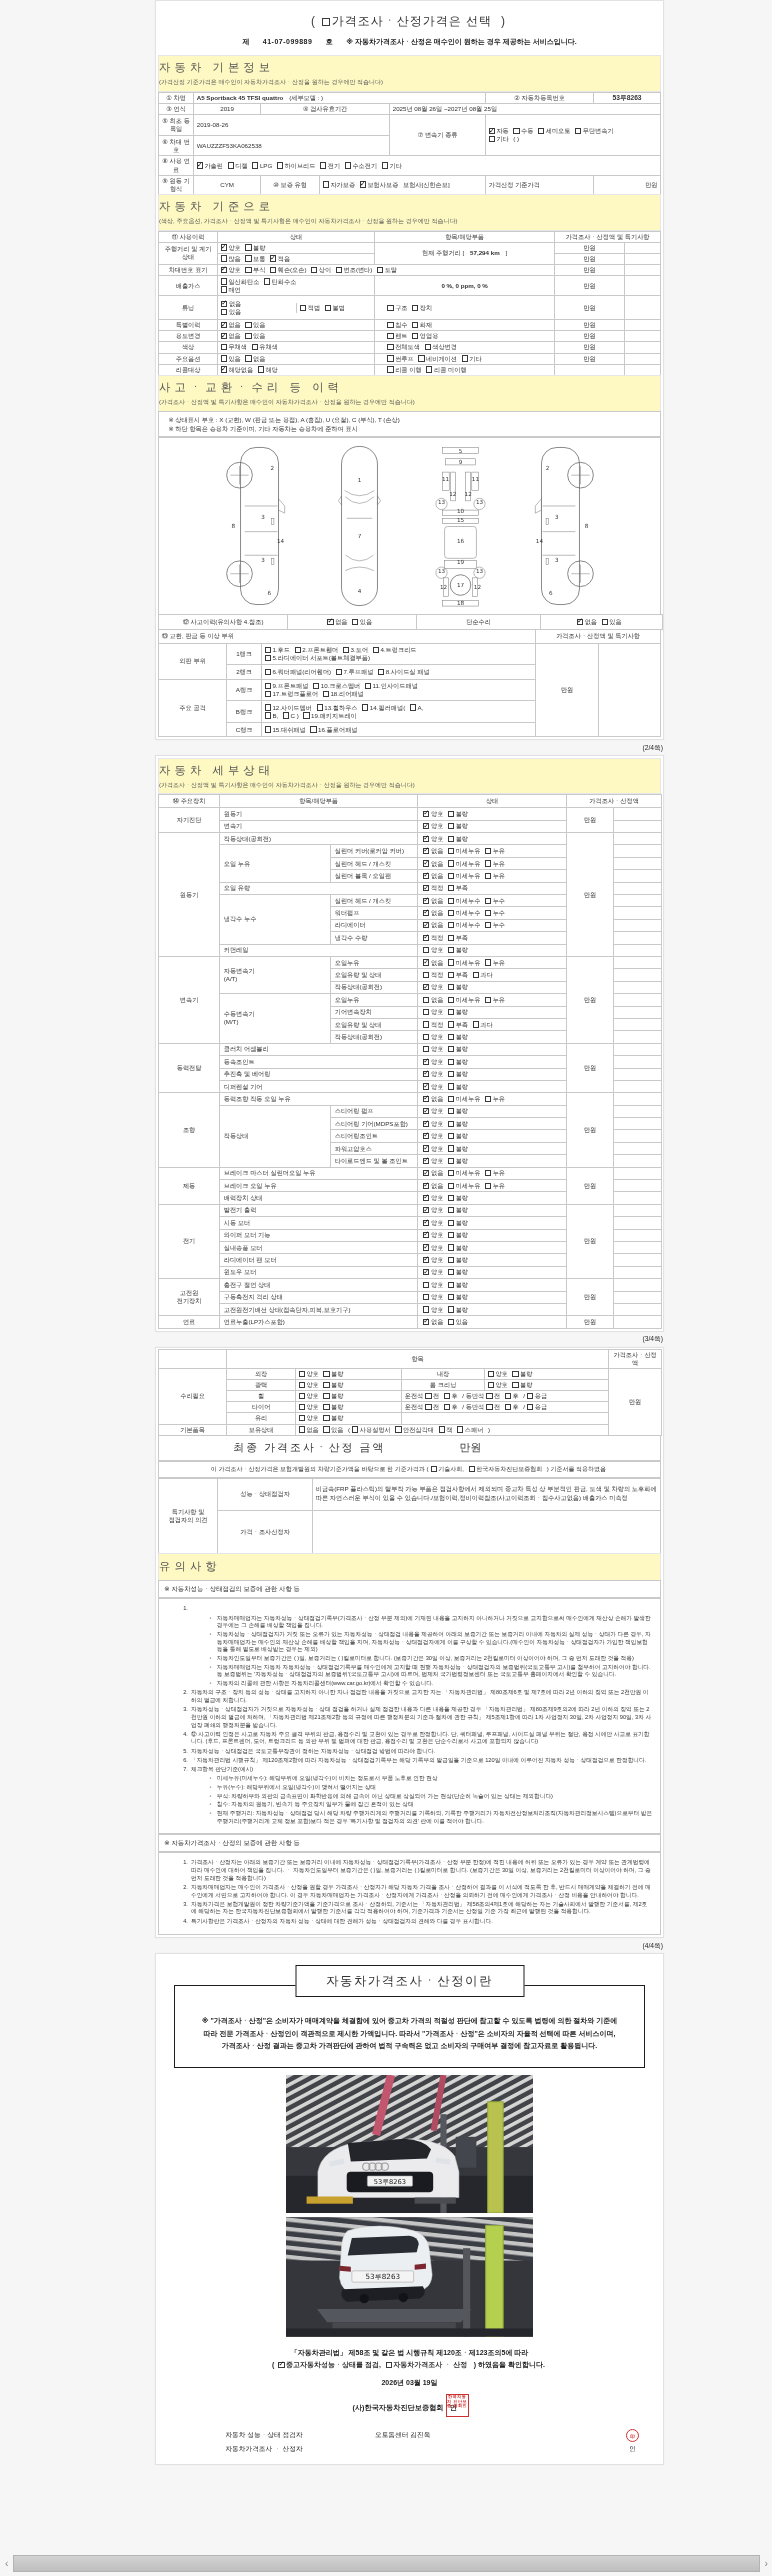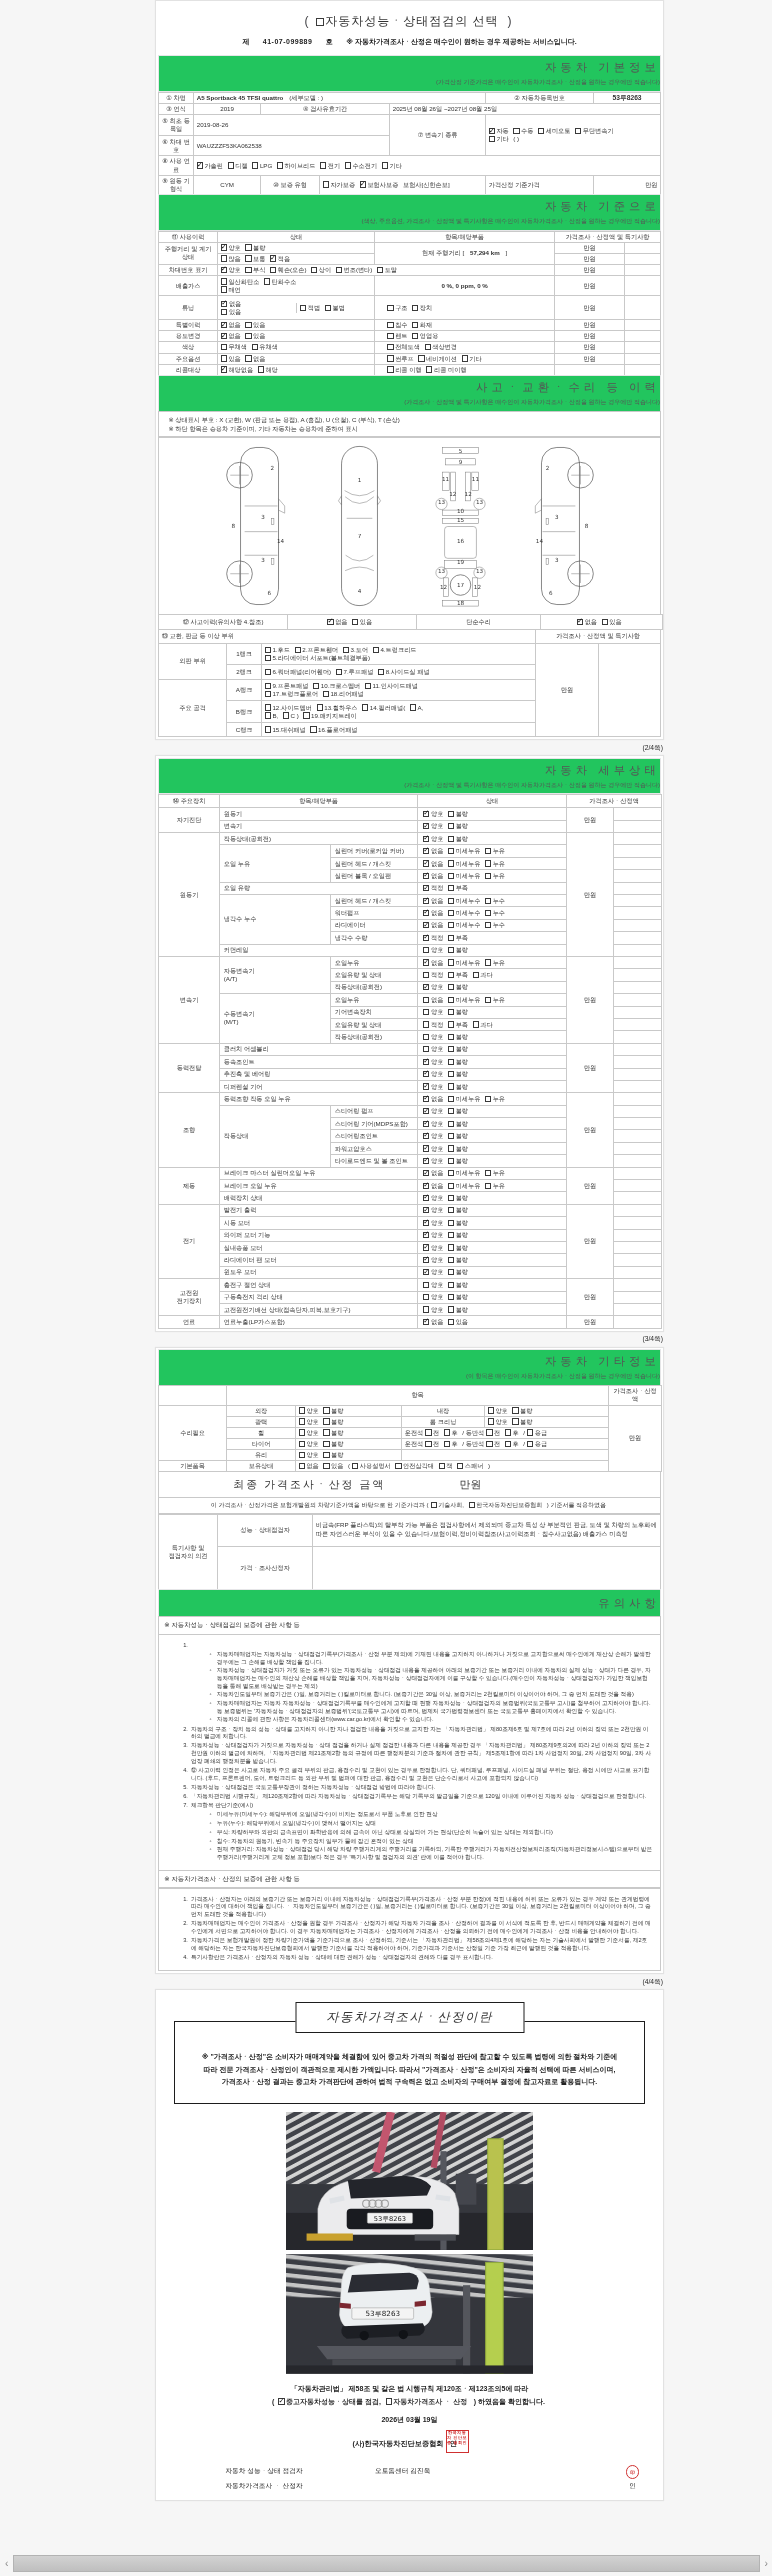--- a/index.html
+++ b/index.html
@@ -21,21 +21,21 @@
   .page{background:#fff;border:0.5px solid #e2e2e2;box-shadow:0 0 1px rgba(0,0,0,.08);padding:2.1px;}
   
   .title-wrap{text-align:center;padding:6.2px 0 4.1px 0;border:0.5px solid #fff;}
   .main-title{font-size:15px;letter-spacing:1.5px;color:#3e3e42;}
   .sub-title{font-size:12px;letter-spacing:1px;color:#3e3e42;margin-top:2.6px;}
   .sub-title .cb{width:7.7px;height:7.7px;vertical-align:-1px;}
   .docno-row{display:flex;justify-content:center;align-items:center;gap:13.4px;margin:6.7px 0 4.1px 0;
     font-size:7px;font-weight:bold;color:#222;}
   .docno-row .num{letter-spacing:0.5px;}
   
-  .band{background:#22c55e;border:0.5px solid #e6e6e8;text-align:right;padding:4.1px 0 3.6px 0;margin-top:-0.5px;}
+  .band{background:#fef9c3;border:0.5px solid #e6e6e8;text-align:left;padding:4.1px 0 3.6px 0;margin-top:-0.5px;}
   .band h2{margin:0;font-size:11.3px;font-weight:400;letter-spacing:4.1px;color:#555;}
   .band .bsub{font-size:6px;color:#555;margin-top:3.1px;letter-spacing:0;}
   
   table{width:100%;border-collapse:collapse;table-layout:fixed;margin-top:-0.5px;}
   td,th{border:0.5px solid #c9c9c9;font-size:6.2px;padding:1px 2.6px;vertical-align:middle;line-height:1.3;
     word-break:break-all;}
   th{font-weight:normal;text-align:center;background:#fff;}
   .lab{text-align:center;}
   .cen{text-align:center;}
   .bold{font-weight:bold;}
@@ -69,21 +69,21 @@
   .nbody{border:0.5px solid #c9c9c9;margin-top:-0.5px;padding:5.2px 7.2px 7.2px 17.5px;}
   .nitem{display:flex;margin:1.5px 0;font-size:5.7px;line-height:1.35;}
   .nnum{flex:0 0 11.3px;text-align:right;margin-right:3.1px;}
   .ntext{flex:1;}
   .nbullet{display:flex;margin:1px 0 1px 33px;font-size:5.7px;line-height:1.35;}
   .bdot{flex:0 0 7.2px;}
   .btext{flex:1;}
   
   .pb-outer{margin:29px 15.5px 7.2px 15.5px;border:1.5px solid #1d1d1d;position:relative;padding:29px 26px 14.4px 26px;}
   .pb-tab{position:absolute;top:-20.6px;left:50%;transform:translateX(-50%);width:227px;background:#fff;
-    border:1.5px solid #1d1d1d;text-align:center;padding:6.2px 0;font-size:12.4px;letter-spacing:1.5px;color:#333;font-style:italic;}
+    border:1.5px solid #1d1d1d;text-align:center;padding:6.2px 0;font-size:12.4px;letter-spacing:1.5px;color:#333;}
   .pb-body{font-size:7px;line-height:1.8;text-align:center;color:#222;font-weight:bold;}
   
   .photo{display:block;margin:4.1px auto;}
   
   .signblock{text-align:center;padding:6.2px 10.3px 4.1px 10.3px;font-size:7px;color:#222;}
   .signblock .l1{font-weight:bold;}
   .signblock .l2{font-weight:bold;margin-top:2.6px;}
   .sign-date{font-weight:bold;margin-top:8.2px;}
   .orgline{margin-top:7.2px;font-weight:bold;font-size:7.2px;position:relative;display:inline-block;}
   .stamp-wrap{display:inline-block;width:24px;height:24px;position:relative;vertical-align:middle;margin-left:-3.1px;}
@@ -103,21 +103,21 @@
   .hs-track{flex:1;height:15.5px;background:linear-gradient(#d2d2d2,#bfbfbf);border:0.5px solid #b3b3b3;cursor:pointer;}
 </style>
 </head>
 <body>
 
 <div class="doc">
 
 
   <div class="page">
     <div class="title-wrap">
-      <div class="sub-title"><span class="tok">(  </span><span class="opt"><span class="cb"></span><span class="olbl">자동차성능ㆍ상태점검의 선택</span></span><span class="tok">  )</span></div>
+      <div class="sub-title"><span class="tok">(  </span><span class="opt"><span class="cb"></span><span class="olbl">가격조사ㆍ산정가격은 선택</span></span><span class="tok">  )</span></div>
       <div class="docno-row">
         <span>제</span>
         <span class="num">41-07-099889</span>
         <span>호</span>
         <span>※ 자동차가격조사ㆍ산정은 매수인이 원하는 경우 제공하는 서비스입니다.</span>
       </div>
     </div>
 
     <div class="band">
       <h2>자동차 기본정보</h2>
@@ -700,24 +700,20 @@
             <td class="price" rowspan="1">만원</td>
             <td class="note-cell"></td>
           </tr>
         </tbody>
     </table>
   </div>
 
   <div class="marker-row">(3/4쪽)</div>
 
   <div class="page">
-    <div class="band">
-      <h2>자동차 기타정보</h2>
-      <div class="bsub">(이 항목은 매수인이 자동차가격조사ㆍ산정을 원하는 경우에만 적습니다)</div>
-    </div>
 
     <table>
       <colgroup>
           <col style="width:68px">
           <col style="width:69px">
           <col style="width:106px">
           <col style="width:83px">
           <col style="width:124px">
           <col style="width:53px">
         </colgroup>

